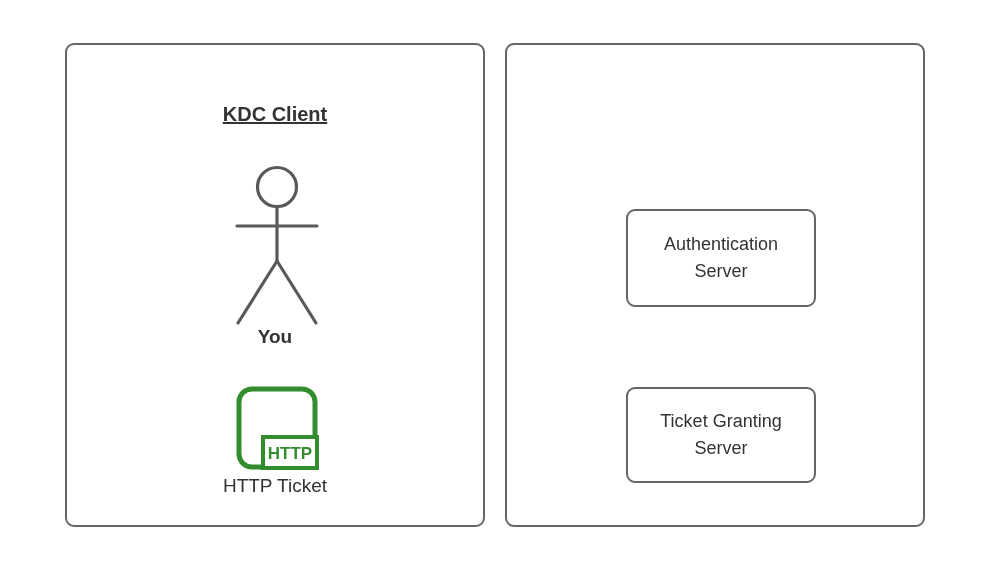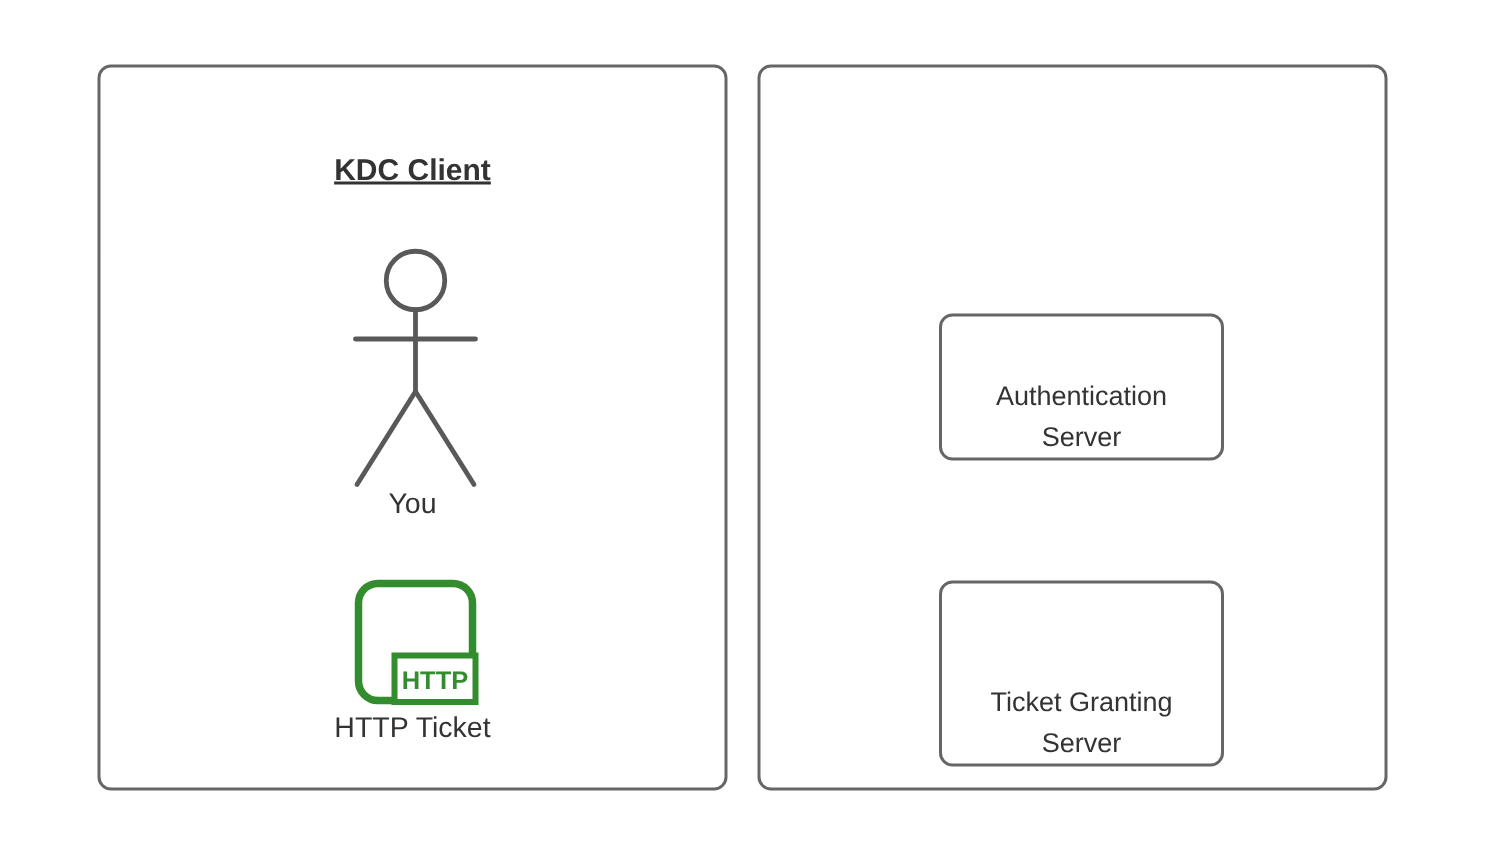--- a/index.html
+++ b/index.html
@@ -63,21 +63,21 @@
   }
 
   .diagram-label {
     position: absolute;
     left: 0;
     right: 0;
     text-align: center;
     font-size: 19px;
     color: var(--text, #333333);
   }
-  .label-you     { top: 281px; }
+  .label-you     { top: 281px; font-weight: bold; }
   .label-service { top: 430px; }
 
   .http-svg {
     position: absolute;
     left: 166px;
     top: 340px;
   }
   .http-square {
     fill: none;
     stroke: var(--service-green, #338C2E);
@@ -98,30 +98,30 @@
 
   .server-box {
     position: absolute;
     left: 119px;
     width: 190px;
     box-sizing: border-box;
     border: 2.5px solid var(--panel-border, #666666);
     border-radius: 9px;
     background: var(--background, #ffffff);
     display: flex;
-    align-items: flex-end;
+    align-items: center;
     justify-content: center;
     text-align: center;
     padding: 0 14px;
     font-size: 18px;
     line-height: 27px;
     color: var(--text, #333333);
   }
   .server-box.auth { top: 164px; height: 98px; }
-  .server-box.tgs  { top: 342px; height: 124px; }
+  .server-box.tgs  { top: 342px; height: 96px; }
 </style>
 </head>
 <body>
 
 <div class="canvas">
 
   <section class="panel left">
     <h2 class="panel-title">KDC Client</h2>
 
     <svg class="actor-svg" width="90" height="165" viewBox="0 0 90 165" aria-hidden="true">

